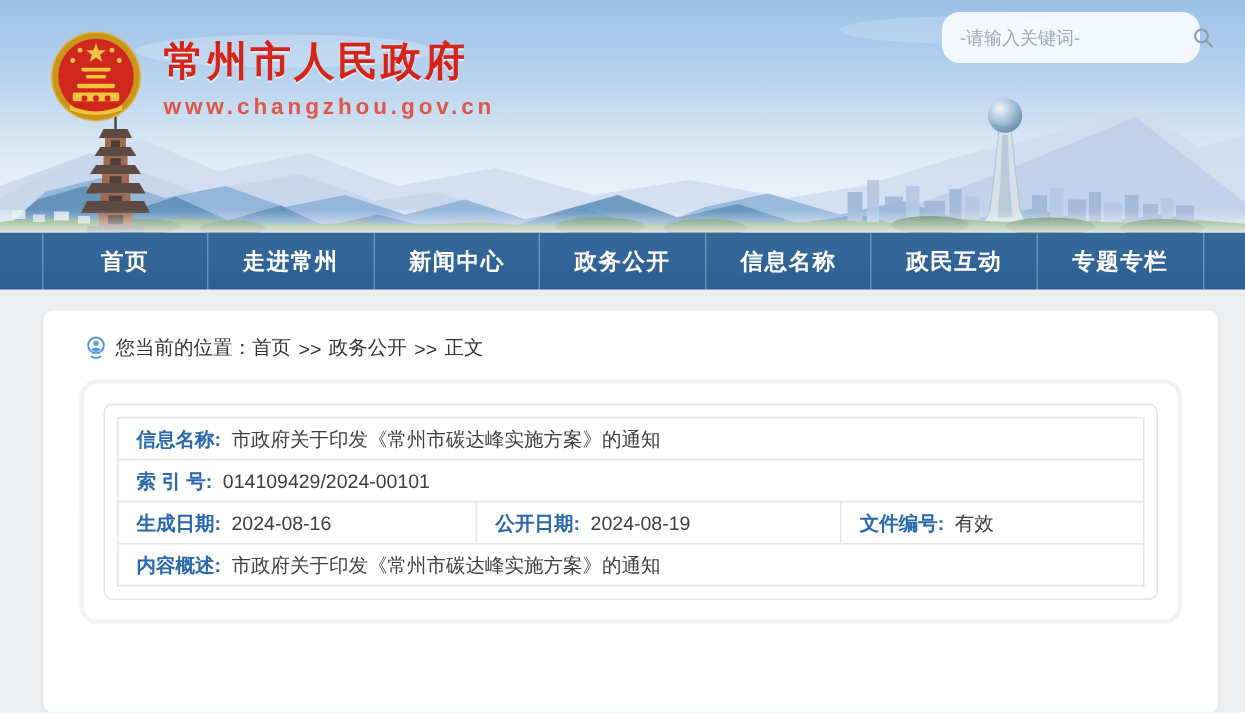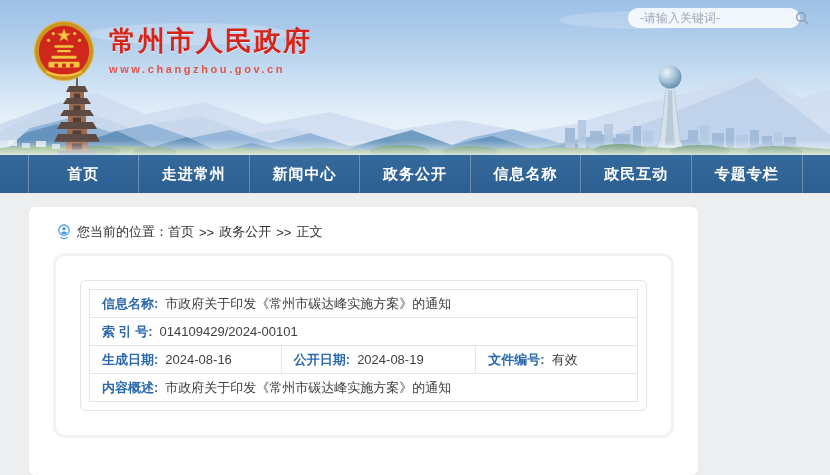--- a/index.html
+++ b/index.html
@@ -14,58 +14,58 @@
   .banner {
     position:relative; width:830px; height:155px;
     background:linear-gradient(180deg,#9cc0e6 0%,#b9d4ee 35%,#dfecf8 70%,#f2f8fc 100%);
     overflow:hidden;
   }
   .banner svg.scenery { position:absolute; left:0; top:0; }
   .logo { position:absolute; left:33px; top:20px; display:flex; align-items:flex-start; cursor:pointer; }
   .logo-text { margin-left:14px; padding-top:7px; }
   .site-title { font-size:27px; font-weight:bold; color:#d5251b; letter-spacing:2px; line-height:1.1;
                 text-shadow:0 1px 0 rgba(255,255,255,.6); }
-  .site-url { font-size:11px; font-weight:bold; color:#e15449; letter-spacing:2.6px; margin-top:6px; }
+  .site-url { font-size:15px; font-weight:bold; color:#e15449; letter-spacing:2.6px; margin-top:6px; }
   .search-box {
-    position:absolute; right:30px; top:8px; width:172px; height:20px;
+    position:absolute; right:30px; top:8px; width:172px; height:34px;
     background:rgba(255,255,255,.85); border-radius:12px;
     display:flex; align-items:center; padding:0 9px 0 12px;
   }
   .search-box input {
     flex:1; border:none; outline:none; background:transparent;
     font-size:12px; color:#333; font-family:inherit;
   }
   .search-box input::placeholder { color:#9aa9ba; }
   .search-box .mag { flex:0 0 auto; cursor:pointer; display:flex; }
   
   .nav { height:38px; background:linear-gradient(#35699c,#2c5f91); }
   .nav-inner { width:775px; height:100%; margin:0 auto; display:flex;
                border-left:1px solid rgba(255,255,255,.28); }
   .nav-item {
     flex:1; display:flex; align-items:center; justify-content:center;
     color:#fff; font-size:15px; font-weight:bold; letter-spacing:1px;
     border-right:1px solid rgba(255,255,255,.28); cursor:pointer; text-decoration:none;
   }
   
   .card {
-    position:absolute; left:29px; top:207px; width:669px; height:268px;
+    position:absolute; left:29px; top:207px; width:783px; height:268px;
     background:#fff; border-radius:6px; box-shadow:0 1px 3px rgba(0,0,0,.05);
   }
   .crumb-row {
     display:flex; justify-content:space-between; align-items:center;
     padding:16px 28px 0 28px; height:34px;
   }
   .breadcrumb { display:flex; align-items:center; font-size:13px; color:#333; }
   .breadcrumb .loc-ic { margin-right:6px; display:flex; }
   .breadcrumb a { color:#333; text-decoration:none; cursor:pointer; }
   .breadcrumb .sep { margin:0 5px; color:#333; }
   .views { font-size:13px; color:#666; }
   .views b { font-size:14px; color:#1a1a1a; margin-left:4px; }
   
-  .panel { margin:12px 24px 0 24px; border:3px solid #f1f2f4; border-radius:12px; padding:15px; }
+  .panel { margin:12px 24px 0 24px; border:3px solid #f1f2f4; border-radius:12px; padding:4px; }
   .table-wrap { margin:9px; border:1px solid #e3e6e9; border-radius:6px; padding:8px; }
   table.info { width:100%; border-collapse:collapse; table-layout:fixed; }
   table.info td {
     border:1px solid #e3e6e9; height:28px; padding:0 12px;
     font-size:13px; color:#404040; vertical-align:middle; white-space:nowrap; overflow:hidden;
   }
   table.info .lbl { color:#2a69ae; font-weight:bold; }
   table.info .val { margin-left:7px; }
 </style>
 </head>

